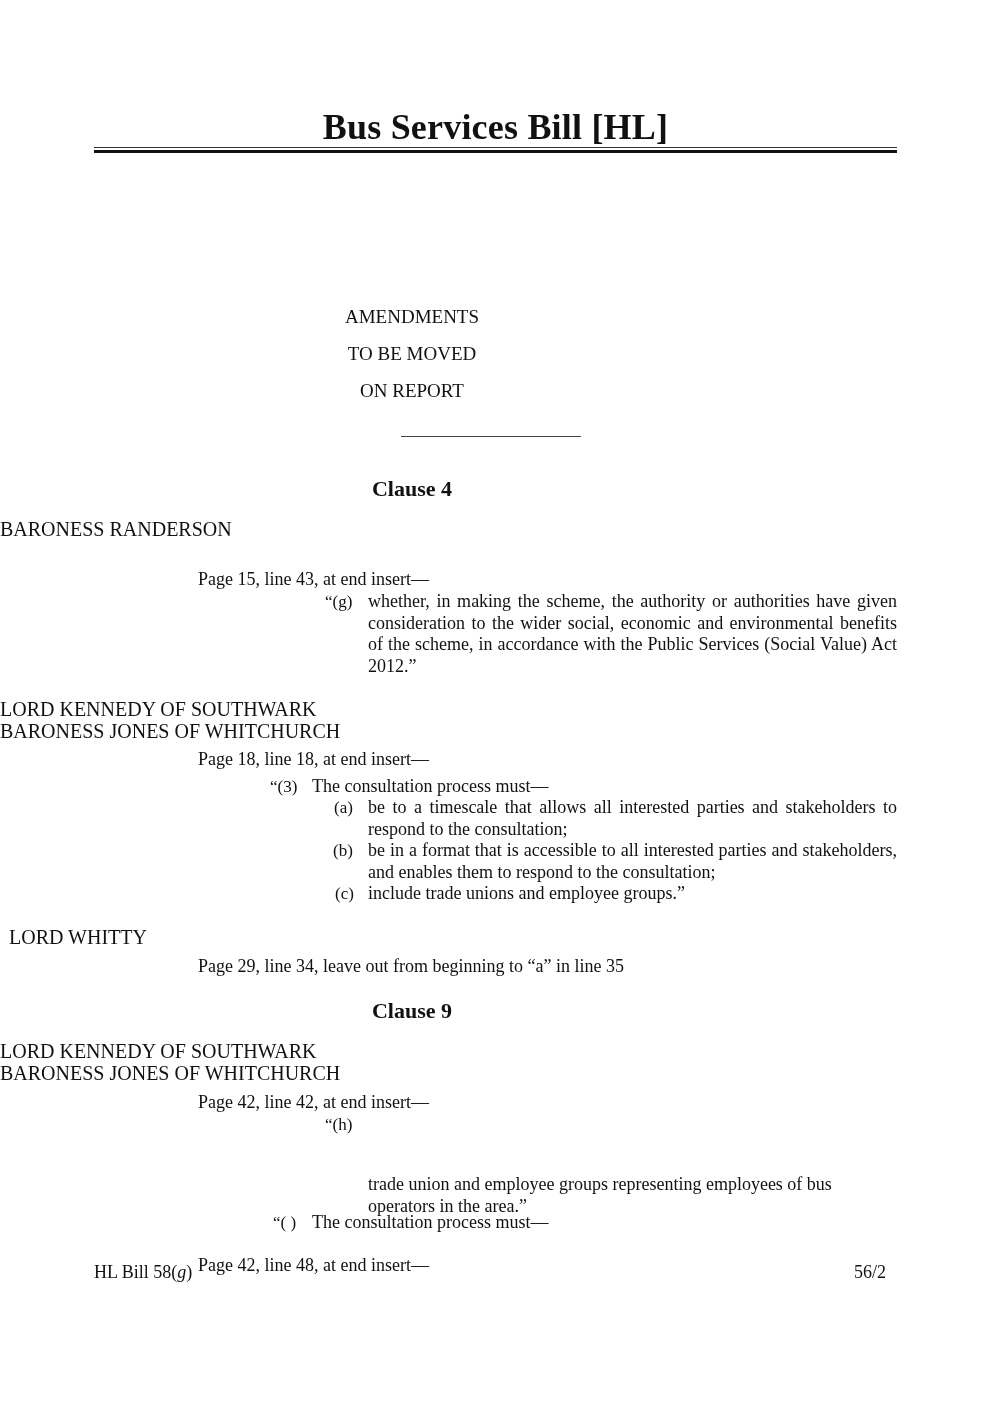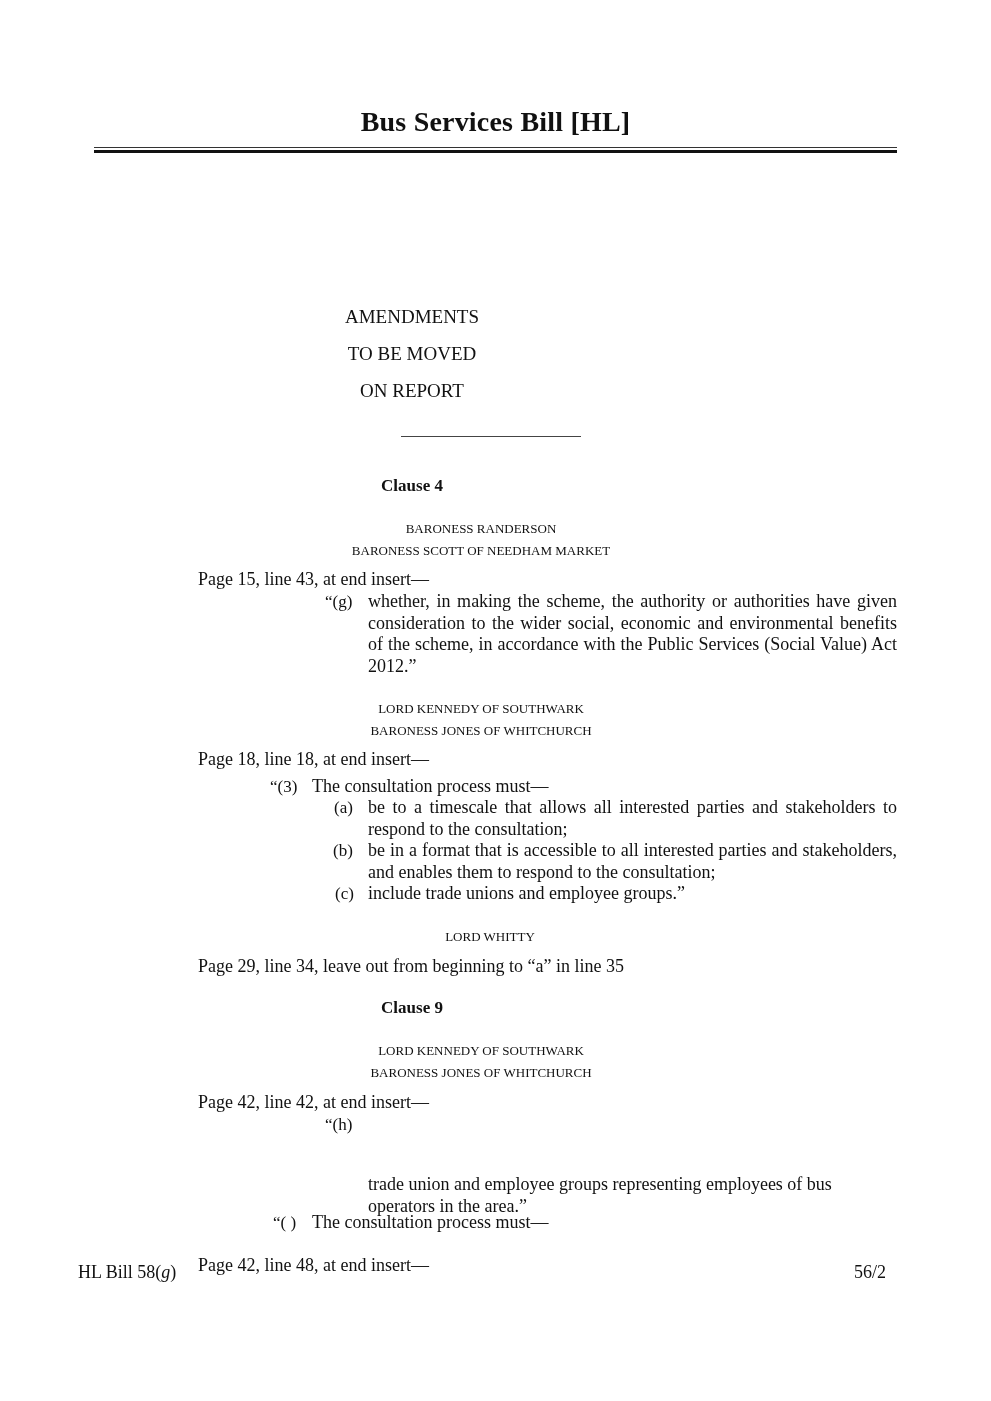--- a/index.html
+++ b/index.html
@@ -1,24 +1,24 @@
 <!DOCTYPE html>
 <html><head>
 <meta charset="utf-8">
 <style>
   html, body { margin:0; padding:0; background:#ffffff; }
   body { width:991px; height:1401px; position:relative; font-family:"Liberation Serif","DejaVu Serif",serif; color:#111; overflow:hidden; }
   .abs { position:absolute; }
-  .title { left:0; width:991px; top:106px; text-align:center; font-size:28px; font-weight:bold; letter-spacing:0.2px; }
+  .title { left:0; width:991px; top:106px; text-align:center; font-size:36px; font-weight:bold; letter-spacing:0.2px; }
   .rule-thin { left:94px; width:803px; top:147px; height:1px; background:#333; }
   .rule-thick { left:94px; width:803px; top:150px; height:3px; background:#111; }
   .center-line { left:0; width:824px; text-align:center; font-size:19px; }
   .short-rule { left:401px; width:180px; top:436px; height:1px; background:#444; }
-  .clause { font-weight:bold; font-size:17px; }
-  .names { font-size:13px; line-height:22px; text-align:center; left:0; width:962px; }
+  .clause { font-weight:bold; font-size:22px; }
+  .names { font-size:20px; line-height:22px; text-align:left; left:0; width:962px; }
   .txt { font-size:18px; line-height:21.5px; }
   .just { text-align:justify; text-align-last:left; }
   .label { font-size:17px; line-height:21.5px; }
 </style>
 </head>
 <body>
 
 <div>
 
   <div class="abs title">Bus Services Bill [HL]</div>
@@ -27,21 +27,20 @@
 
   <div class="abs center-line" style="top:306px;">AMENDMENTS</div>
   <div class="abs center-line" style="top:343px;">TO BE MOVED</div>
   <div class="abs center-line" style="top:380px;">ON REPORT</div>
   <div class="abs short-rule"></div>
 
   <div class="abs center-line clause" style="top:476px;">Clause 4</div>
 
   <div class="abs names" style="top:518px;">
     <div>BARONESS RANDERSON</div>
-    <div>BARONESS SCOTT OF NEEDHAM MARKET</div>
   </div>
   <div class="abs txt" style="left:198px; top:569px;">Page 15, line 43, at end insert—</div>
   <div class="abs label" style="left:325px; top:591px;">“(g)</div>
   <div class="abs txt just" style="left:368px; top:591px; width:529px;">whether, in making the scheme, the authority or authorities have given consideration to the wider social, economic and environmental benefits of the scheme, in accordance with the Public Services (Social Value) Act 2012.”</div>
 
   <div class="abs names" style="top:698px;">
     <div>LORD KENNEDY OF SOUTHWARK</div>
     <div>BARONESS JONES OF WHITCHURCH</div>
   </div>
   <div class="abs txt" style="left:198px; top:749px;">Page 18, line 18, at end insert—</div>
@@ -67,16 +66,16 @@
     <div>BARONESS JONES OF WHITCHURCH</div>
   </div>
   <div class="abs txt" style="left:198px; top:1092px;">Page 42, line 42, at end insert—</div>
   <div class="abs label" style="left:325px; top:1114px;">“(h)</div>
   <div class="abs txt" style="left:368px; top:1174px; width:529px;">trade union and employee groups representing employees of bus operators in the area.”</div>
 
   <div class="abs txt" style="left:198px; top:1255px;">Page 42, line 48, at end insert—</div>
   <div class="abs label" style="left:273px; top:1212px;">“( )</div>
   <div class="abs txt" style="left:312px; top:1212px;">The consultation process must—</div>
 
-  <div class="abs txt" style="left:78px; top:1262px;"><span>HL Bill 58(</span><i>g</i><span>)</span></div>
+  <div class="abs txt" style="left:94px; top:1262px;"><span>HL Bill 58(</span><i>g</i><span>)</span></div>
   <div class="abs txt" style="right:105px; top:1262px;">56/2</div>
 
 </div>
 
 </body></html>

